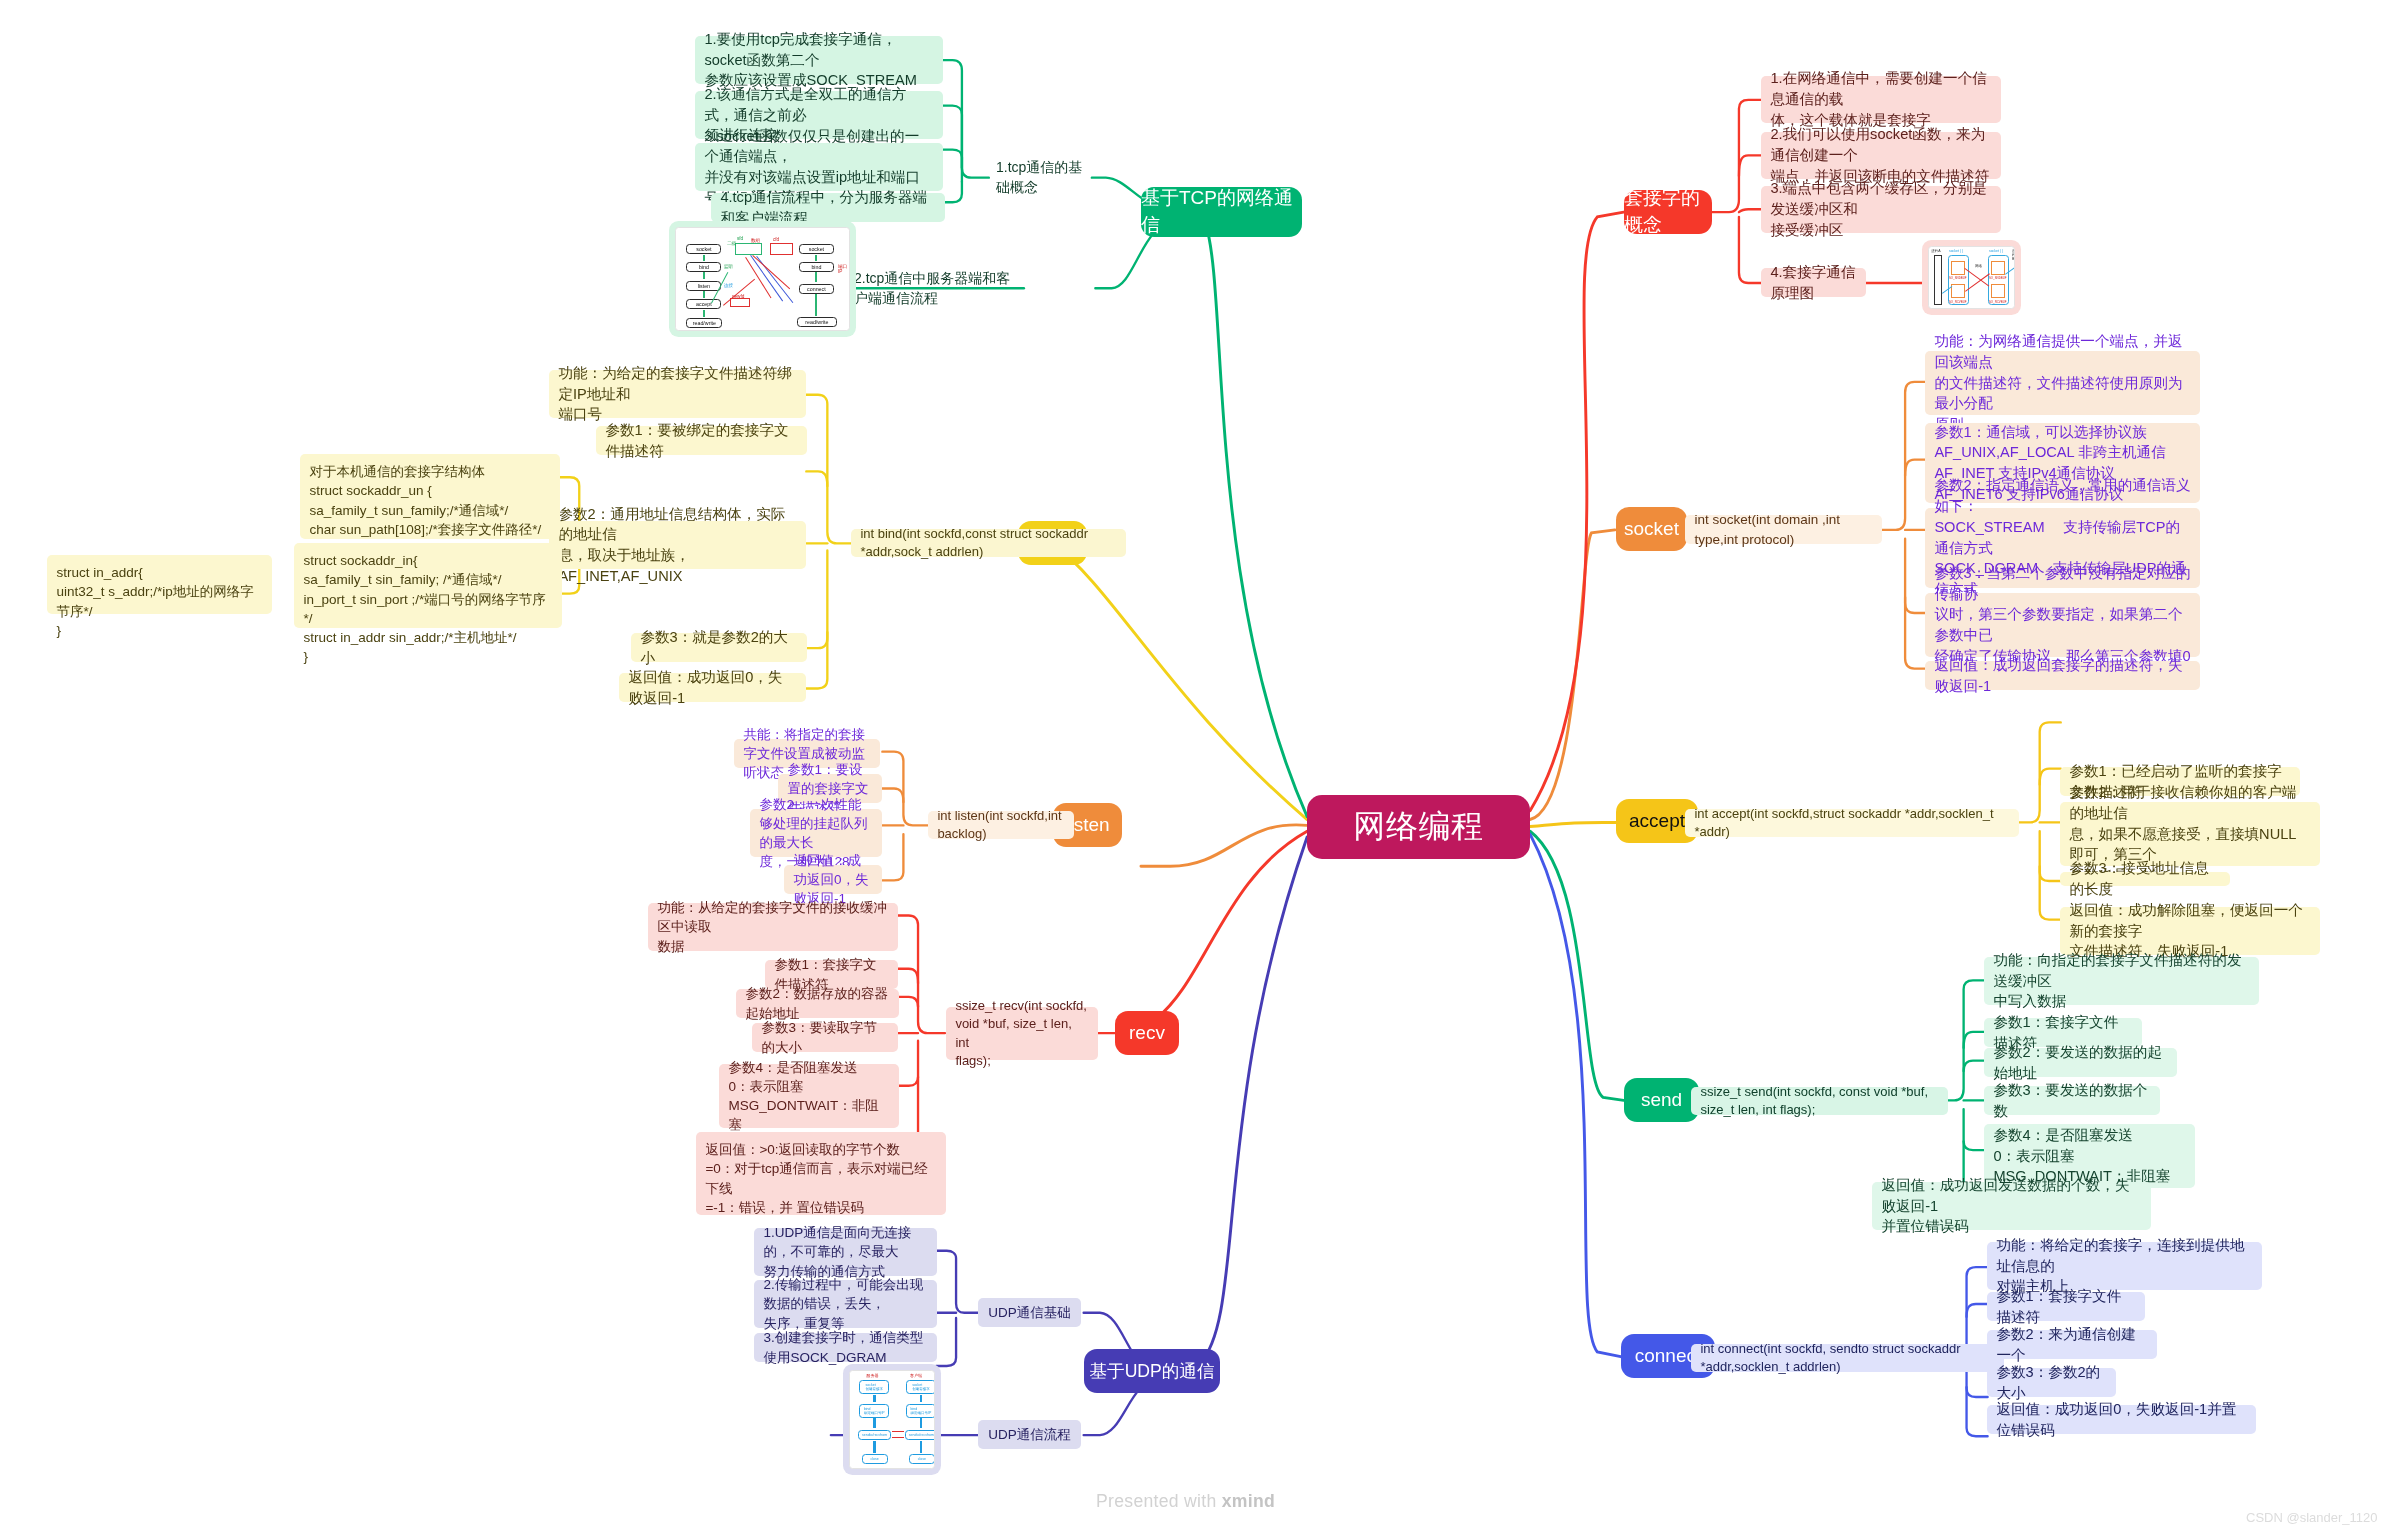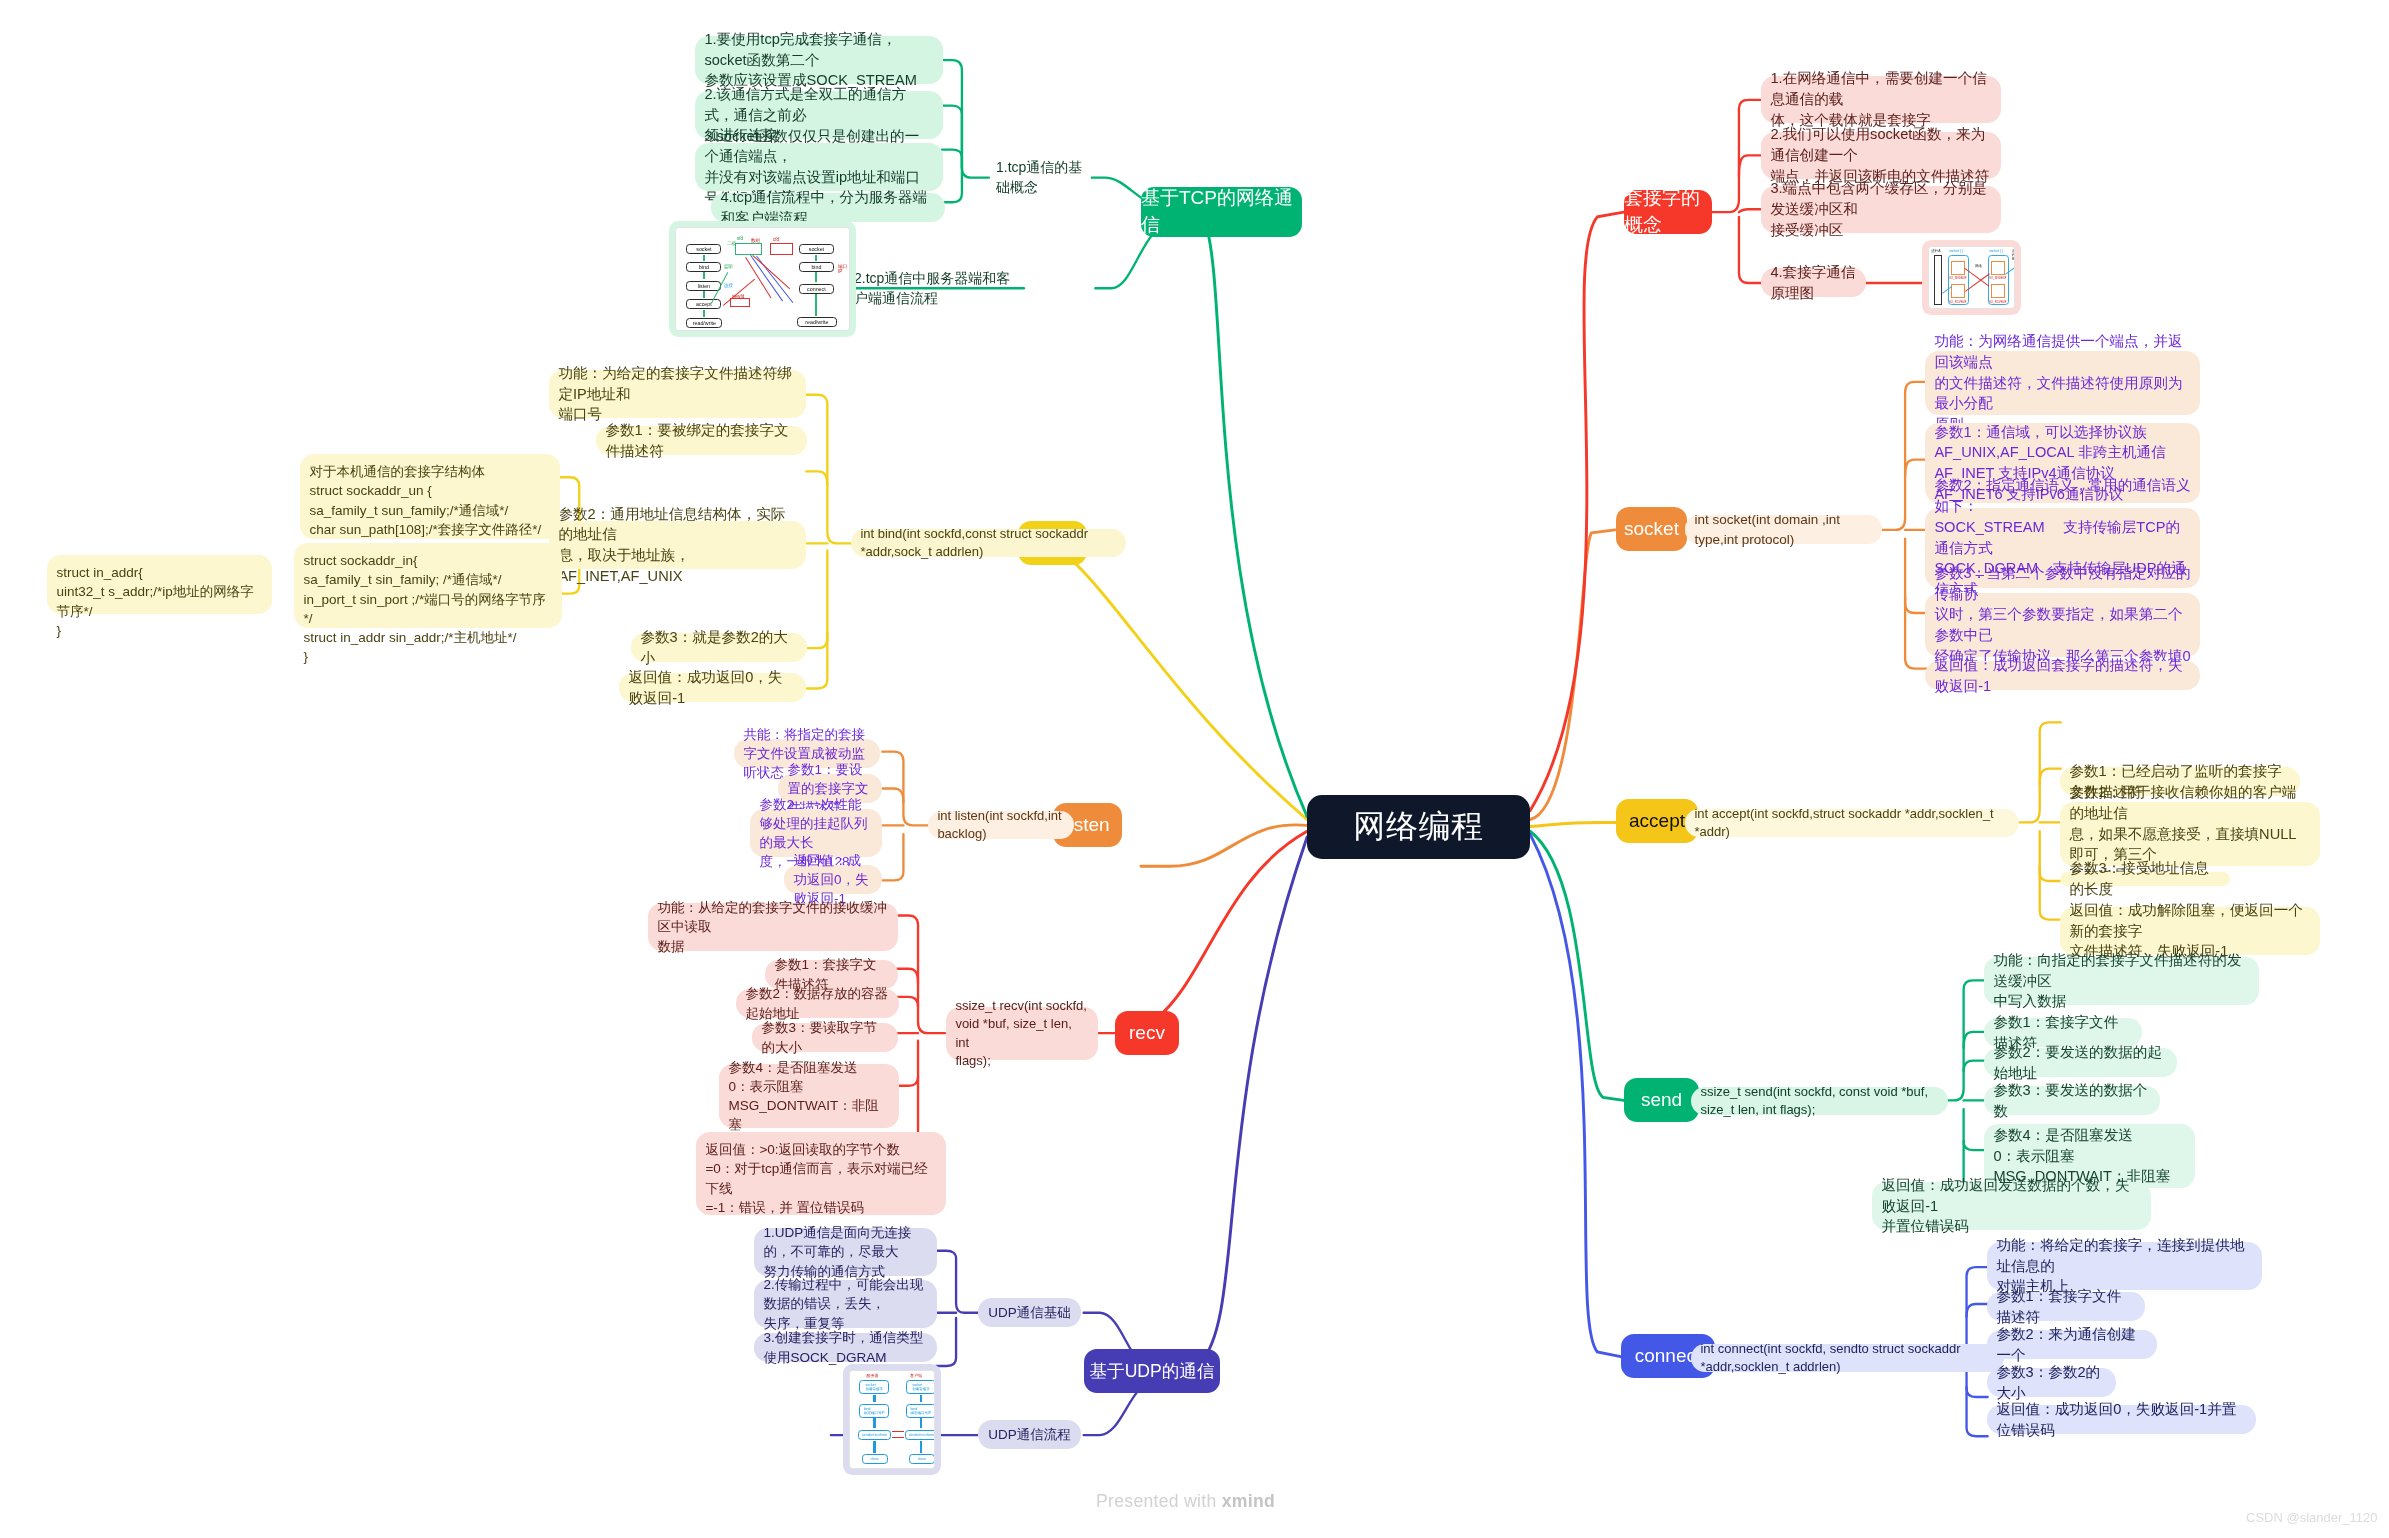--- a/index.html
+++ b/index.html
@@ -20,33 +20,33 @@
     position: absolute;
     border-radius: 10.5px;
     display: flex;
     align-items: center;
     line-height: 1.42;
     white-space: pre-line;
   }
 
   
   .root {
-    background:#0f172a; color:#ffffff;
+    background:#be185d; color:#ffffff;
     border-radius: 15px;
     font-size: 32px;
     justify-content:center;
     letter-spacing:0.6px;
   }
 
   
   .lvl1 { color:#111; font-size:20px; justify-content:center; border-radius:13px; font-weight:400; }
   .lvl1.white-text { color:#fff; }
 
   
-  .leaf { font-size:14.6px; padding:6.4px 9.4px; border-radius:14px; color:#2c2112; }
+  .leaf { font-size:14.6px; padding:6.4px 9.4px; border-radius:5px; color:#2c2112; }
   .leaf.center { justify-content:center; }
   .plain { background:transparent; font-size:14.6px; padding:4.7px 7px; }
 
   
   .c-green   { background:#00b372; }
   .c-green-l { background:#d5f5e3; color:#123b29; }
   .c-green-x { background:#dff7ea; color:#14432e; }
 
   .c-red   { background:#f5382a; color:#fff; }
 

